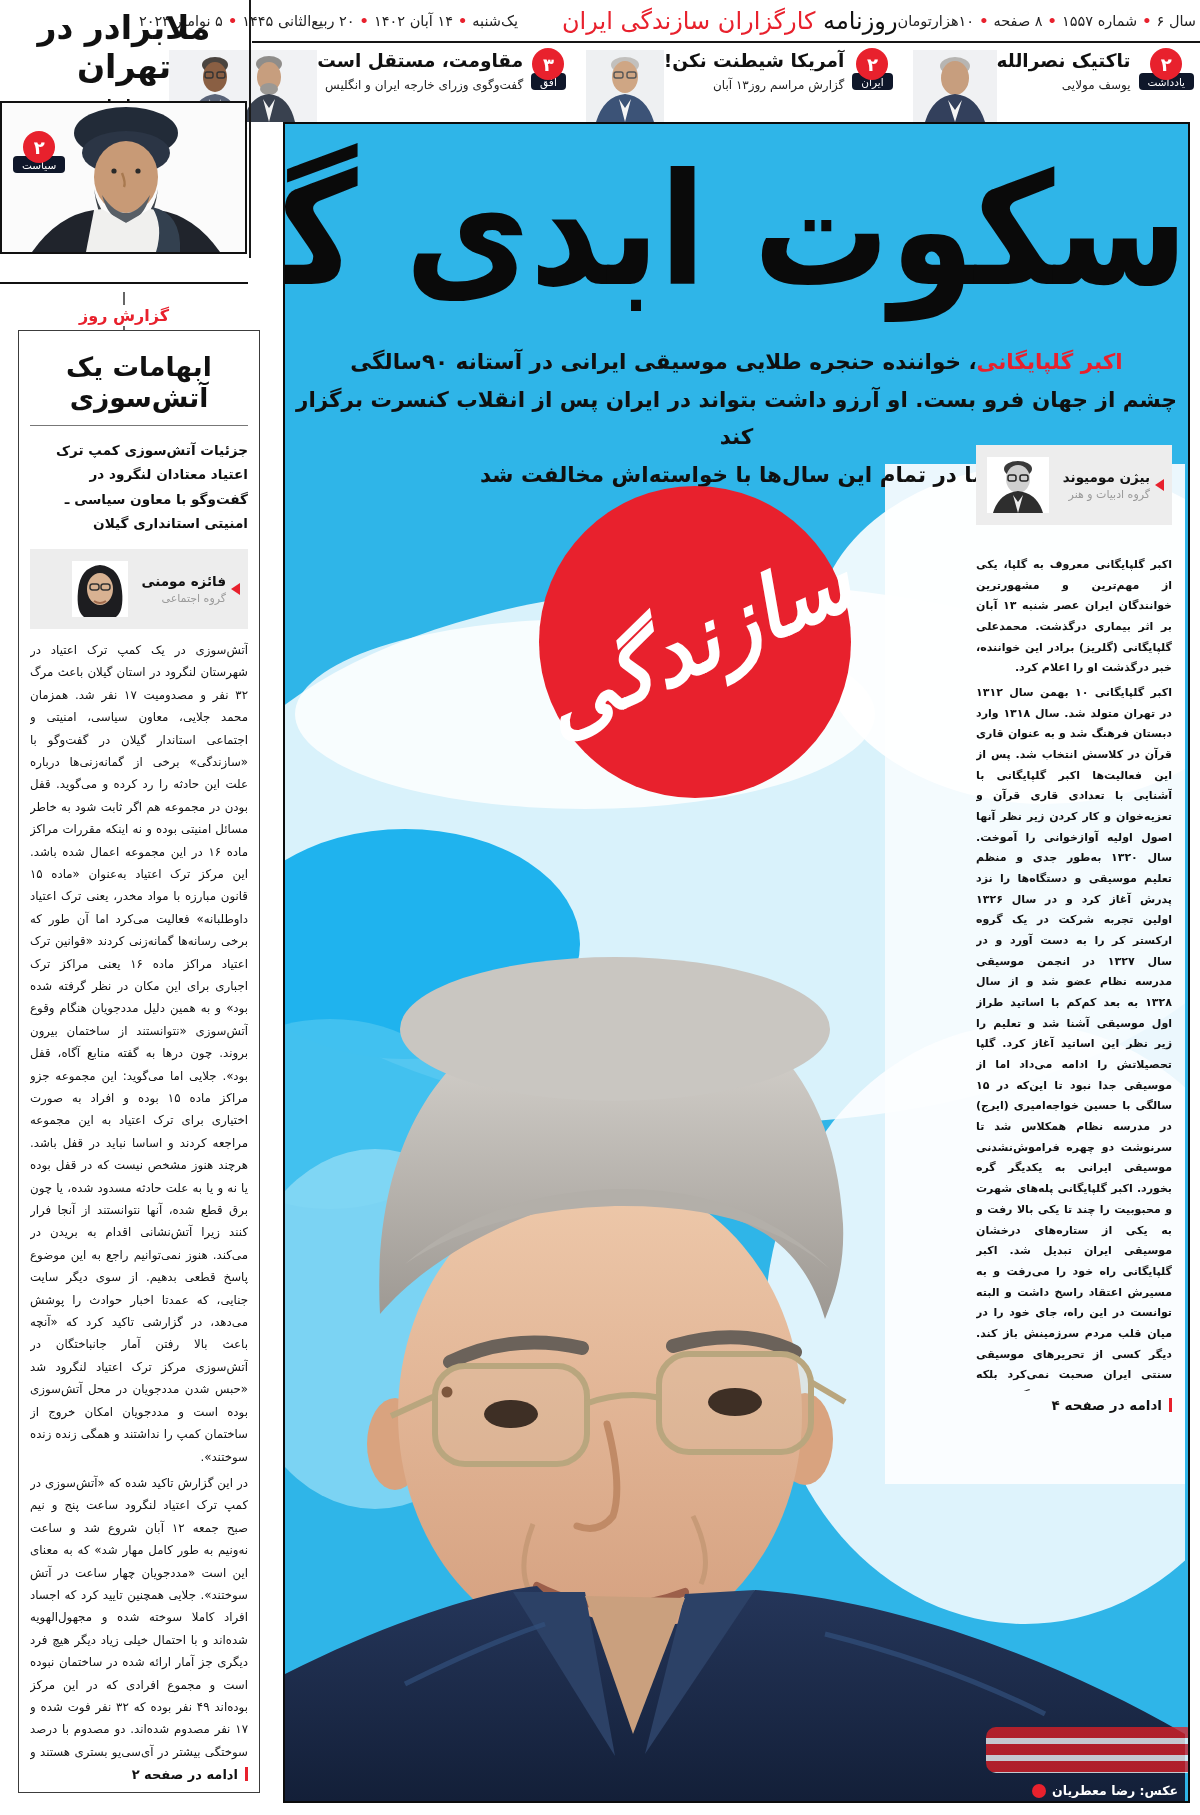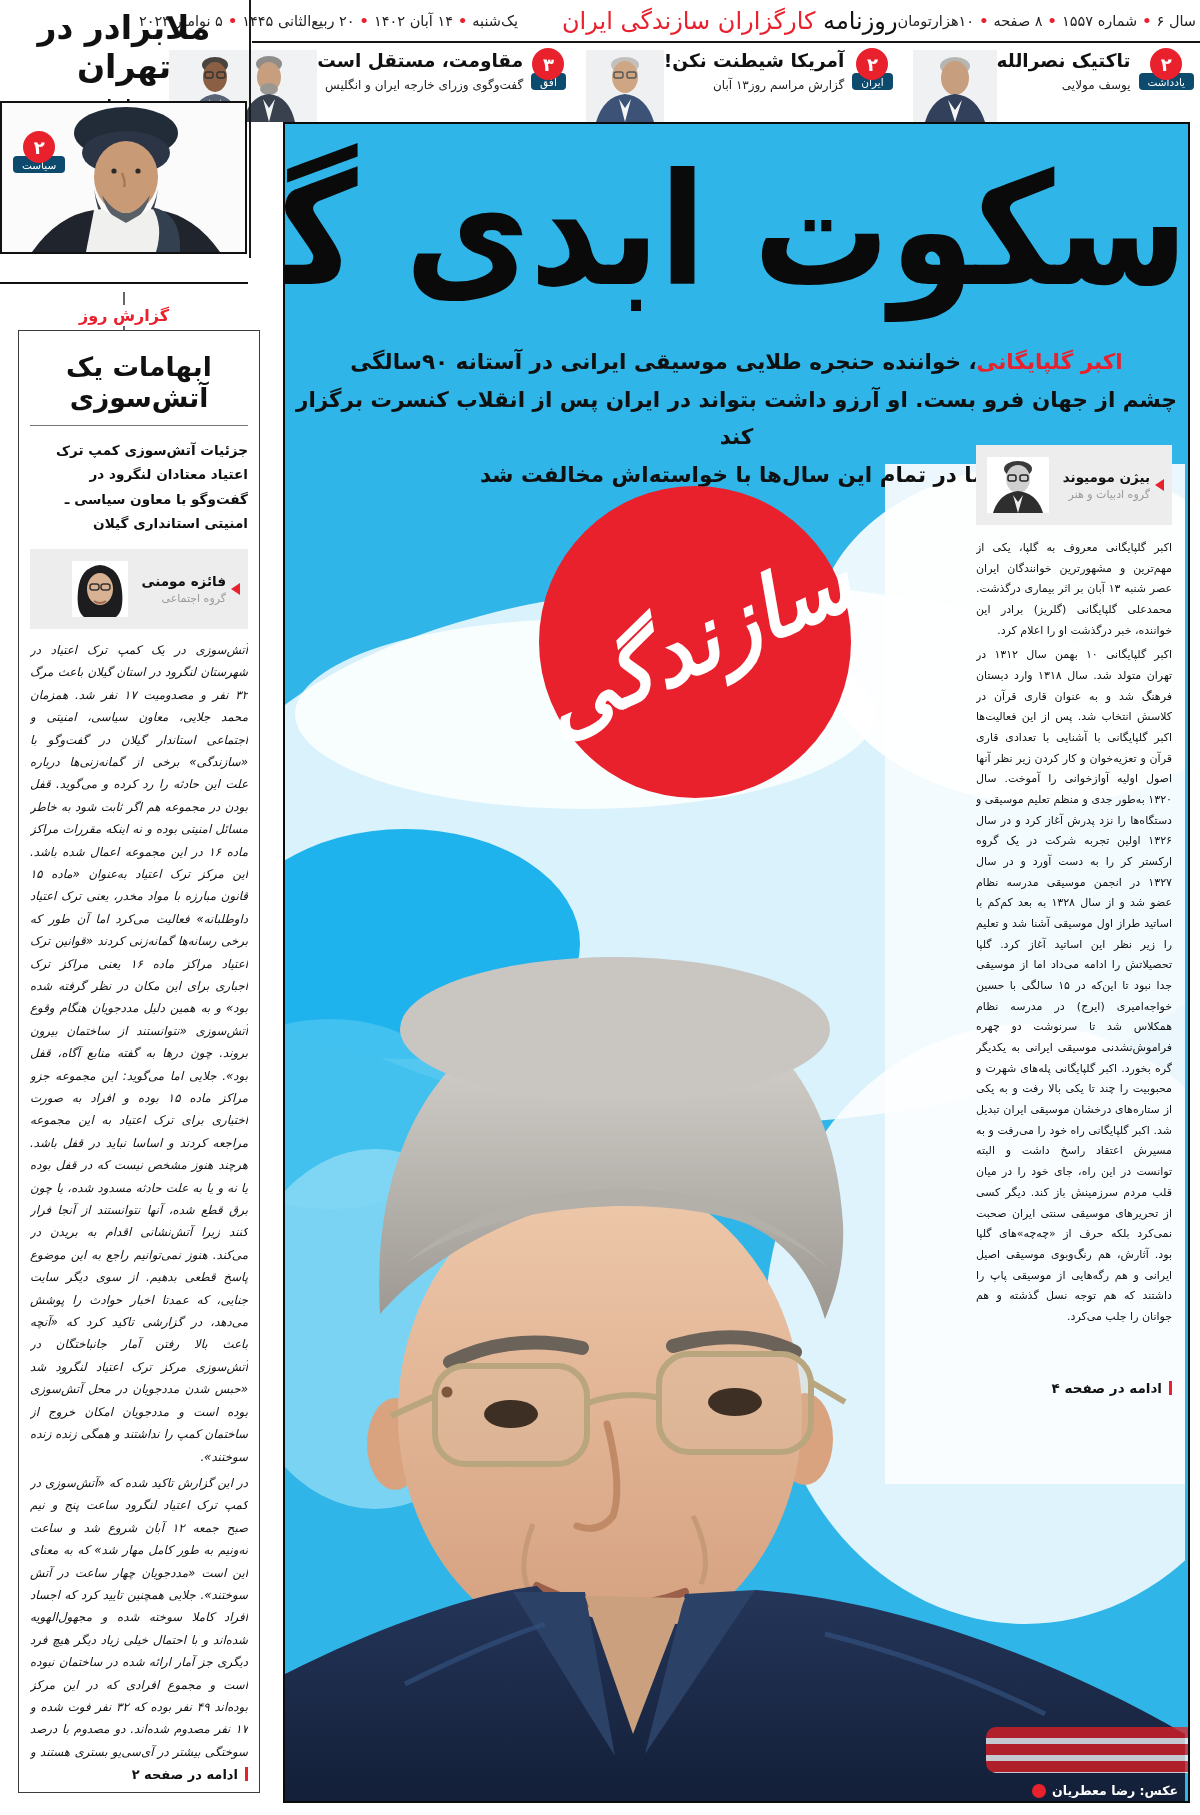--- a/index.html
+++ b/index.html
@@ -14,21 +14,21 @@
   .mh-paper{font-size:24px;font-weight:normal;white-space:nowrap;margin-left:44px;}
   .mh-paper-name{color:#e8212d;}
   .mh-rule{position:absolute;top:41px;left:252px;right:0;border-top:2.5px solid #151515;}
 
   
   .stories{position:absolute;top:46px;left:288px;right:6px;height:76px;display:flex;align-items:stretch;}
   .story{display:flex;margin-left:14px;}
   .badge{display:flex;flex-direction:column;align-items:center;margin-left:8px;margin-top:2px;}
   .badge .num{width:32px;height:32px;border-radius:50%;background:#e8212d;color:#fff;
               font-weight:bold;font-size:18px;display:flex;align-items:center;justify-content:center;z-index:2;}
-  .badge .tab{margin-top:-7px;background:#0c4a6e;color:#fff;font-size:10.5px;padding:3px 9px 2px;border-radius:4px;white-space:nowrap;}
+  .badge .tab{margin-top:-7px;background:#0f172a;color:#fff;font-size:10.5px;padding:3px 9px 2px;border-radius:4px;white-space:nowrap;}
   .story-text{padding-top:4px;text-align:right;}
   .story-title{font-size:18.5px;font-weight:bold;white-space:nowrap;}
   .story-sub{font-size:12px;margin-top:7px;color:#222;white-space:nowrap;}
   .story-photo{align-self:flex-end;margin-left:6px;line-height:0;}
 
   
   .left-col{position:absolute;top:0;left:0;width:248px;height:1815px;}
   .vdiv{position:absolute;top:0;left:249px;height:258px;border-left:2px solid #1a1a1a;}
   .lt-title{margin-top:8px;font-size:33px;font-weight:bold;text-align:center;letter-spacing:-1px;}
   .lt-sub1{font-size:14.5px;font-weight:bold;text-align:center;margin-top:11px;}
@@ -45,40 +45,40 @@
               box-sizing:border-box;background:#fff;padding:8px 11px 6px;display:flex;flex-direction:column;}
   .rb-title{font-size:26.5px;font-weight:bold;text-align:center;margin:12px 0 12px;}
   .rb-sub{font-size:13.6px;font-weight:bold;line-height:1.8;border-top:1.5px solid #777;padding-top:12px;}
   .byline{margin:13px 0 10px;background:#ededed;height:56px;display:flex;align-items:center;padding:12px 8px;flex:none;}
   .byline .marker{width:0;height:0;border-top:6px solid transparent;border-bottom:6px solid transparent;
                   border-right:9px solid #e8212d;margin-left:5px;flex:none;}
   .byline .who{text-align:right;}
   .byline .name{font-size:13.5px;font-weight:bold;}
   .byline .group{font-size:11px;color:#9a9a9a;margin-top:3px;}
   .byline .bphoto{margin-right:14px;line-height:0;flex:none;}
-  .rb-body{flex:1;overflow:hidden;font-style:italic;}
+  .rb-body{flex:1;overflow:hidden;}
   .rb-body p{margin:0 0 4px;font-size:11.8px;line-height:1.9;text-align:justify;}
   .continue{flex:none;font-weight:bold;font-size:13px;padding:6px 0 4px;}
   .cbar{display:inline-block;width:3px;height:14px;background:#e8212d;margin-left:7px;vertical-align:-2px;}
 
   
   .main-box{position:absolute;left:283px;top:122px;width:907px;height:1681px;background:#2fb5e8;
             border:2.5px solid #0c0c0c;box-sizing:border-box;overflow:hidden;}
   .mb-headline{position:absolute;top:16px;left:0;right:0;text-align:center;font-size:136px;font-weight:bold;
                letter-spacing:-3px;transform:scaleY(1.14);transform-origin:top;color:#0a0a0a;white-space:nowrap;z-index:2;}
   .mb-lead{position:absolute;top:219px;left:0;right:0;text-align:center;font-weight:bold;font-size:21.5px;
            line-height:1.75;color:#101010;z-index:2;}
   .mb-lead .red{color:#e8212d;}
   .logo{position:absolute;top:362px;left:254px;width:312px;height:312px;border-radius:50%;background:#e8212d;
         display:flex;align-items:center;justify-content:center;z-index:3;}
   .logo-text{color:#fff;font-family:"DejaVu Serif",serif;font-style:italic;font-weight:bold;
              font-size:88px;transform:rotate(-24deg);letter-spacing:2px;}
   .portrait{position:absolute;left:0;top:300px;width:900px;height:1377px;z-index:1;line-height:0;}
   .right-col{position:absolute;top:308px;right:16px;width:196px;z-index:5;}
-  .mb-body{margin-top:13px;height:836px;overflow:hidden;}
+  .mb-body{margin-top:30px;height:836px;overflow:hidden;font-weight:bold;}
   .mb-body p{margin:0 0 4px;font-size:11px;line-height:1.88;text-align:justify;}
   .mb-continue{font-weight:bold;font-size:13.5px;margin-top:6px;}
   .watermark{position:absolute;right:-8px;bottom:28px;width:210px;height:46px;border-radius:10px;opacity:.75;z-index:6;
              background:repeating-linear-gradient(180deg,#e31e24 0 11px,#ffffff 11px 17px);}
   .credit{position:absolute;right:10px;bottom:3px;z-index:7;display:flex;align-items:center;
           color:#fff;font-size:12.5px;font-weight:bold;}
   .credit .cdot{width:14px;height:14px;border-radius:50%;background:#e8212d;margin-right:6px;flex:none;}
 </style>
 </head>
 <body>

